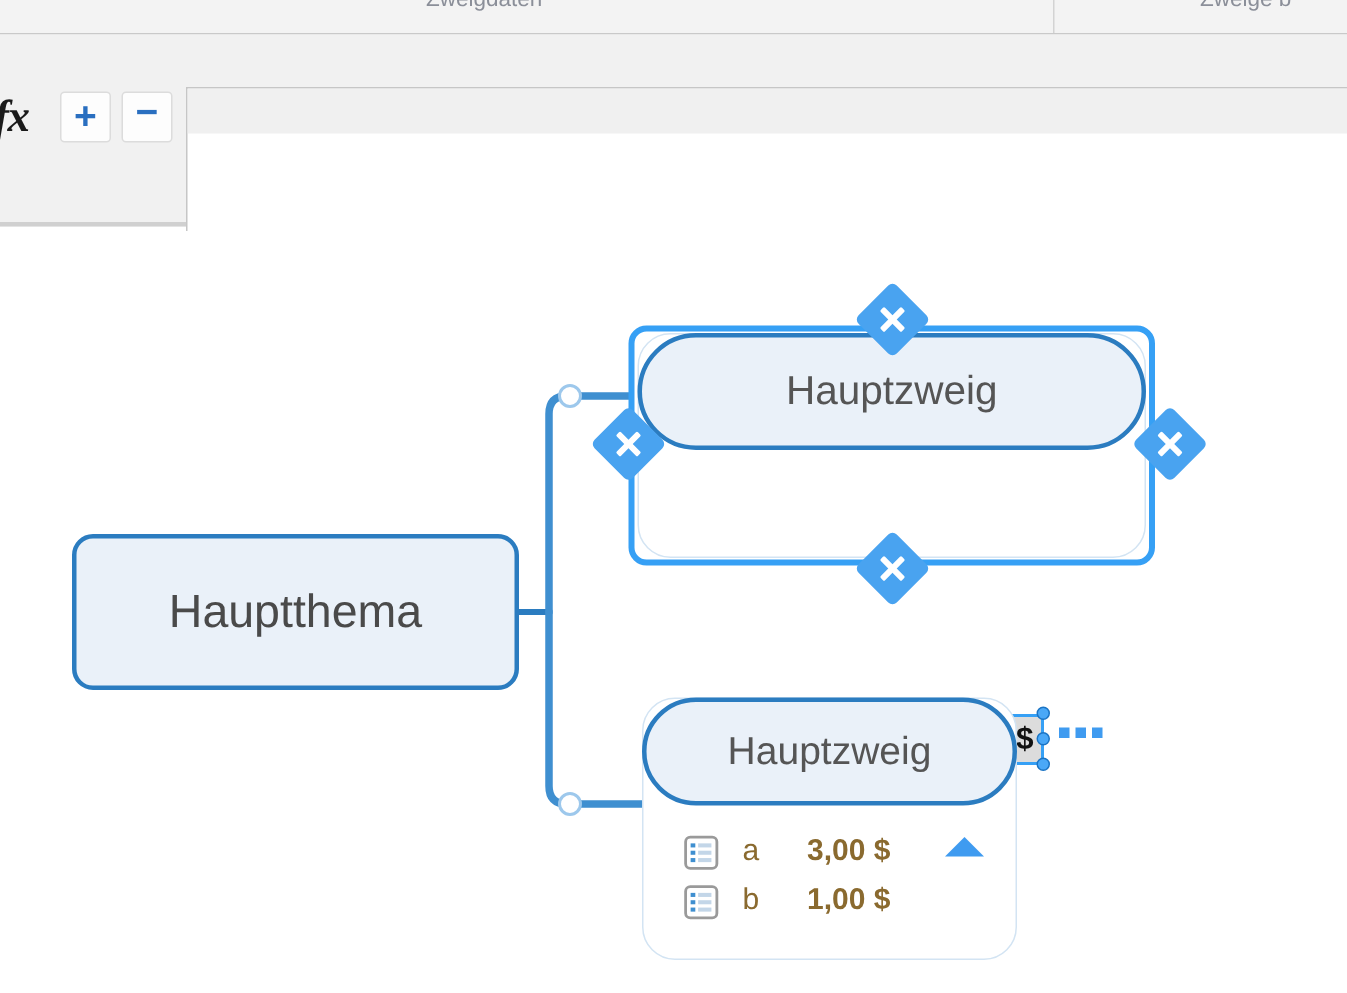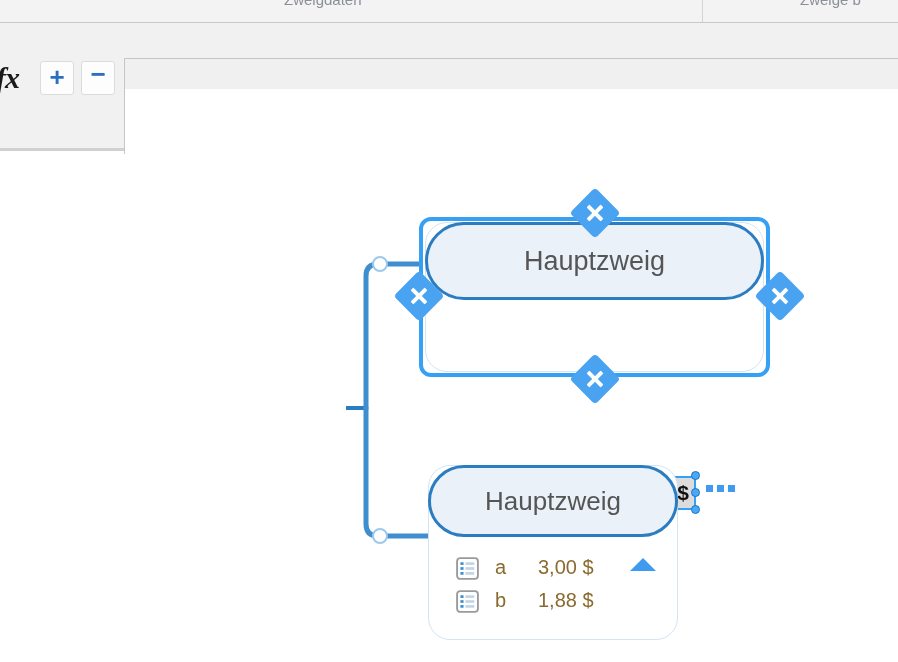--- a/index.html
+++ b/index.html
@@ -300,21 +300,21 @@
   .b2-key {
     position: absolute;
     left: 40px; top: 2px;
     font-size: 20px;
     color: #8a6a2f;
   }
   .b2-val {
     position: absolute;
     left: 83px; top: 2px;
     font-size: 20px;
-    font-weight: normal;
+    font-weight: bold;
     color: #8a6a2f;
   }
   #b2-collapse {
     position: absolute;
     left: 630px; top: 404px;
     width: 0; height: 0;
     border-left: 13px solid transparent;
     border-right: 13px solid transparent;
     border-bottom: 13px solid #3f9bf0;
     cursor: pointer;
@@ -353,20 +353,23 @@
 
     <path d="M346 254 L366 254" fill="none" stroke="#2b7cc0" stroke-width="4"></path>
 
     <path d="M366 254 L366 122 Q366 110 378 110 L420 110" fill="none" stroke="#3f8fd0" stroke-width="5" stroke-linecap="round"></path>
     <path d="M366 254 L366 370 Q366 382 378 382 L428 382" fill="none" stroke="#3f8fd0" stroke-width="5" stroke-linecap="round"></path>
 
     <circle cx="380" cy="110" r="7" fill="#ffffff" stroke="#9dc8ec" stroke-width="2"></circle>
     <circle cx="380" cy="382" r="7" fill="#ffffff" stroke="#9dc8ec" stroke-width="2"></circle>
   </svg>
 
+  <div id="root-node">
+    <div id="root-node-label">Hauptthema</div>
+  </div>
 
   <div id="branch1-selection"></div>
 
   <div id="branch1-body"></div>
 
   <div id="branch1-head">
     <div id="branch1-title">Hauptzweig</div>
   </div>
 
   <div id="value-row">
@@ -430,18 +433,18 @@
     <svg class="list-icon" viewBox="0 0 24 24" xmlns="http://www.w3.org/2000/svg">
       <rect x="2" y="2" width="20" height="20" rx="3" fill="#ffffff" stroke="#9a9a9a" stroke-width="1.8"></rect>
       <rect x="5.2" y="6" width="3" height="2.6" fill="#3f8fd0"></rect>
       <rect x="5.2" y="10.7" width="3" height="2.6" fill="#3f8fd0"></rect>
       <rect x="5.2" y="15.4" width="3" height="2.6" fill="#3f8fd0"></rect>
       <rect x="10" y="6" width="8.5" height="2.6" fill="#c3d6e8"></rect>
       <rect x="10" y="10.7" width="8.5" height="2.6" fill="#c3d6e8"></rect>
       <rect x="10" y="15.4" width="8.5" height="2.6" fill="#c3d6e8"></rect>
     </svg>
     <div class="b2-key">b</div>
-    <div class="b2-val">1,88 $</div>
+    <div class="b2-val">1,00 $</div>
   </div>
 
   <div id="b2-collapse"></div>
 
 </div>
 
 </body></html>

